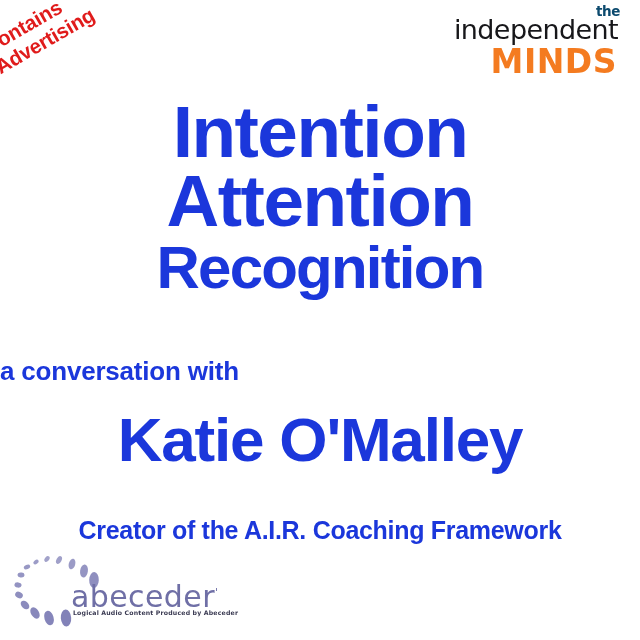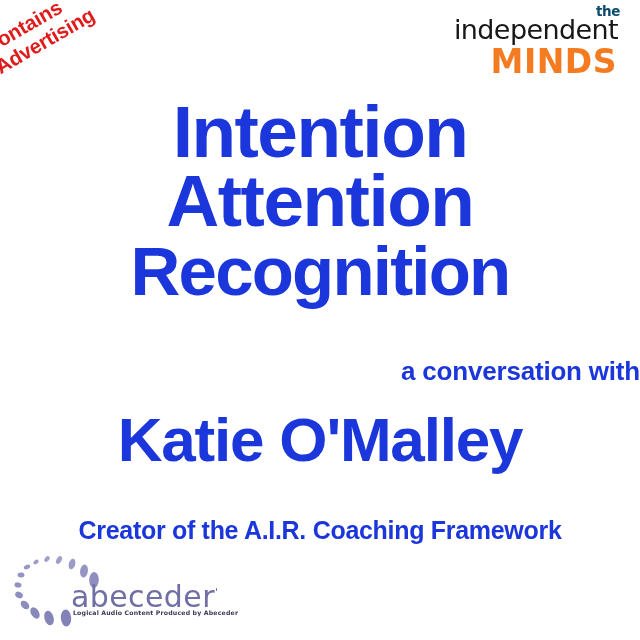--- a/index.html
+++ b/index.html
@@ -91,28 +91,28 @@
   .title-line {
     font-family: "Liberation Sans", sans-serif;
     font-weight: bold;
     color: #1B37DB;
     line-height: 0.95;
     letter-spacing: -1.5px;
     white-space: nowrap;
   }
   #title-line-1 { font-size: 73px; }
   #title-line-2 { font-size: 73px; margin-top: 5px; }
-  #title-line-3 { font-size: 69px; margin-top: 3px; letter-spacing: -1.8px; }
+  #title-line-3 { font-size: 60px; margin-top: 3px; letter-spacing: -1.8px; }
 
   
   #conversation-line {
     position: absolute;
     left: 0; right: 0;
     top: 356px;
-    text-align: right;
+    text-align: left;
     font-family: "Liberation Sans", sans-serif;
     font-weight: bold;
     font-size: 26px;
     letter-spacing: -0.2px;
     color: #1B37DB;
   }
 
   
   #guest-name {
     position: absolute;

